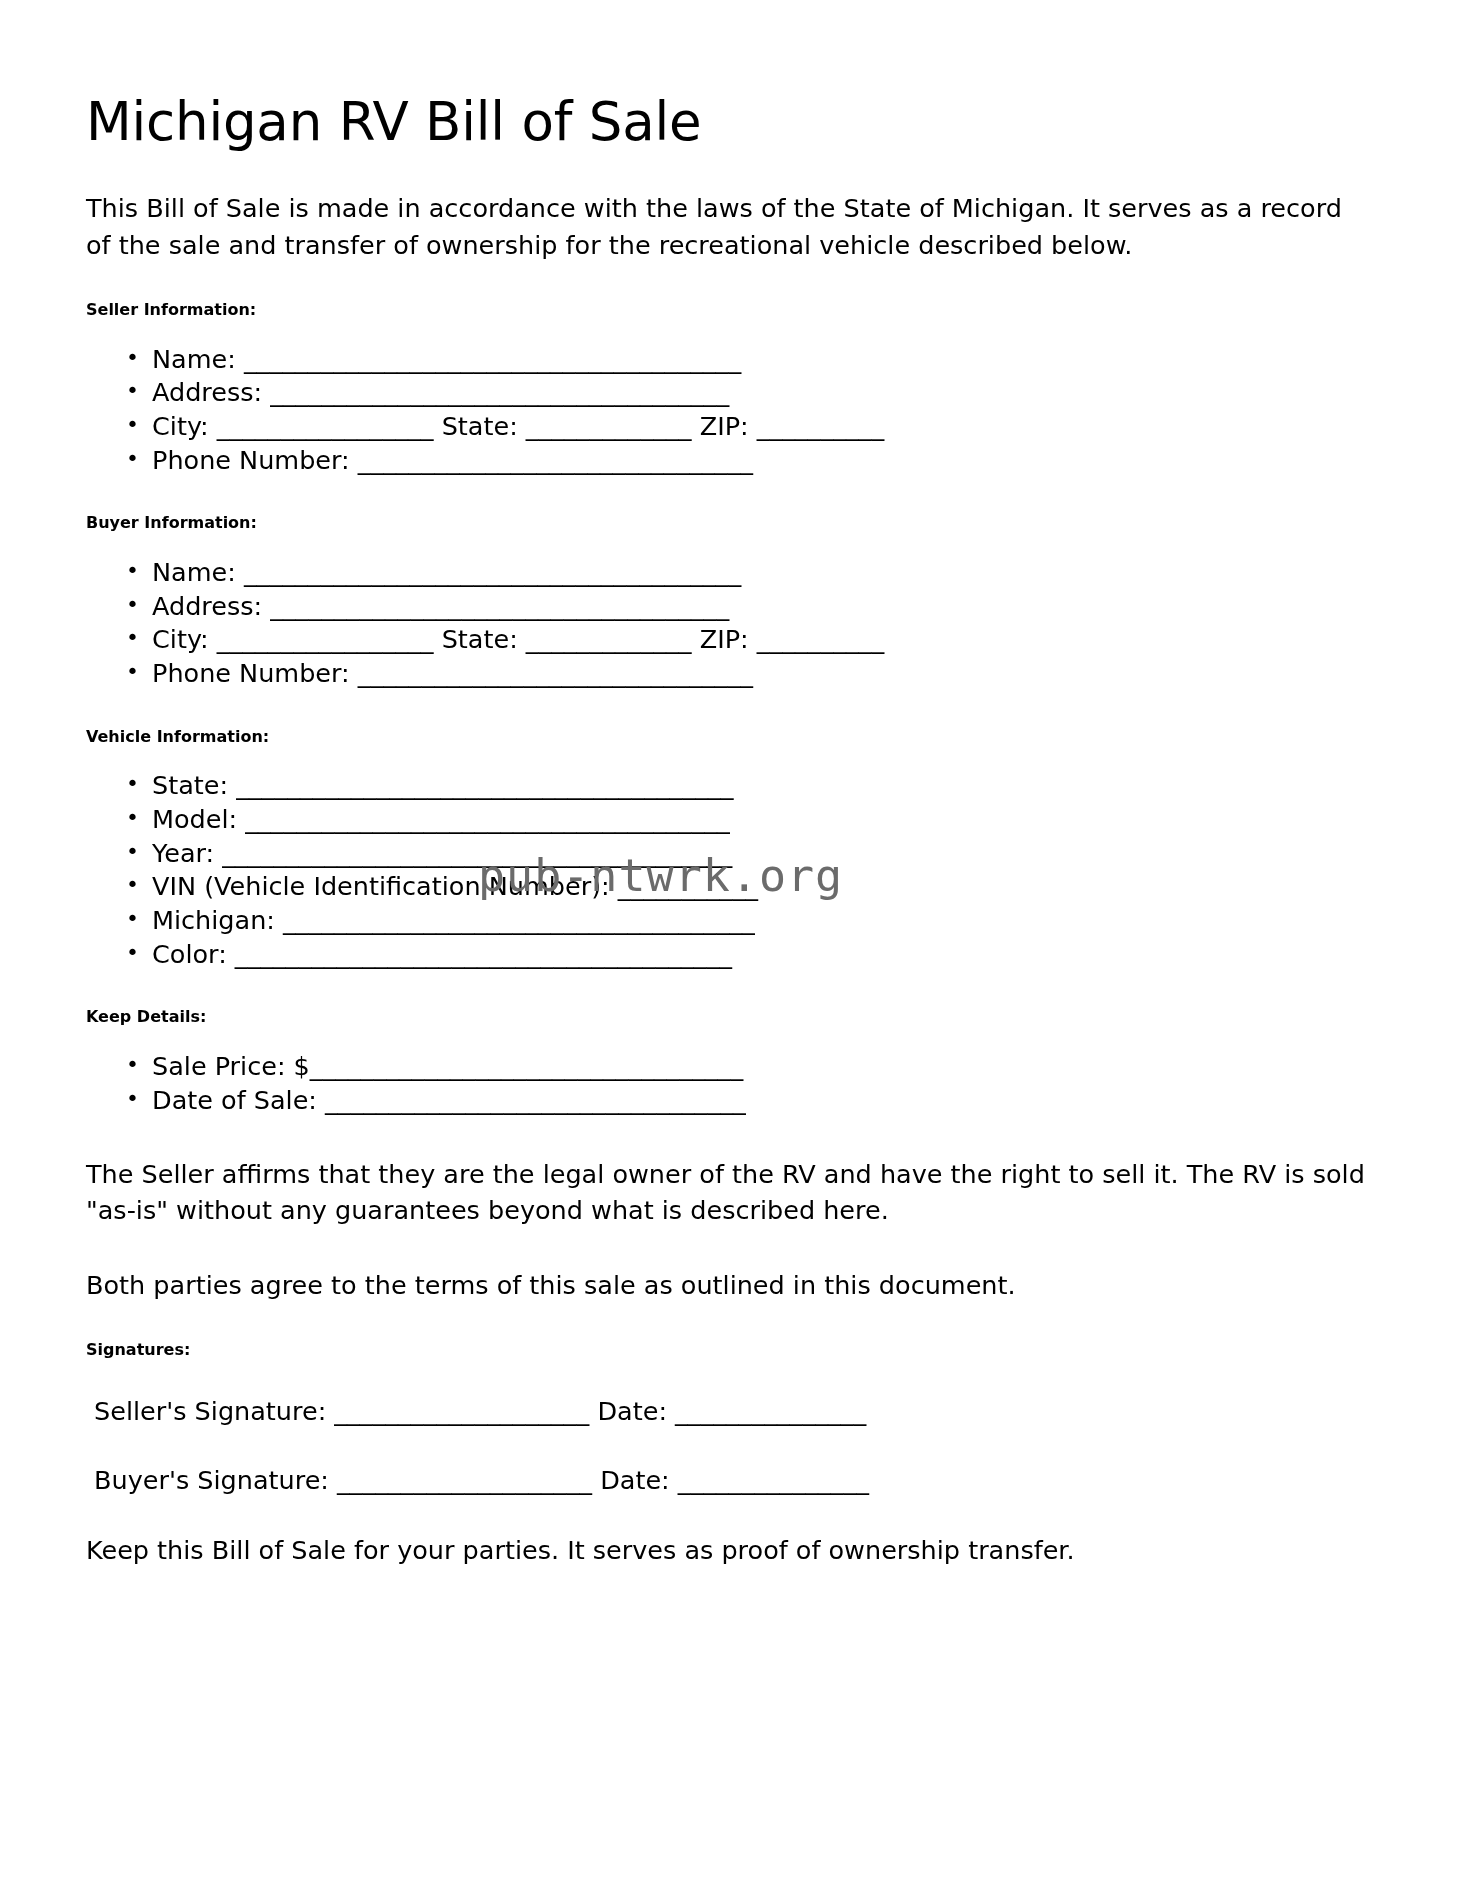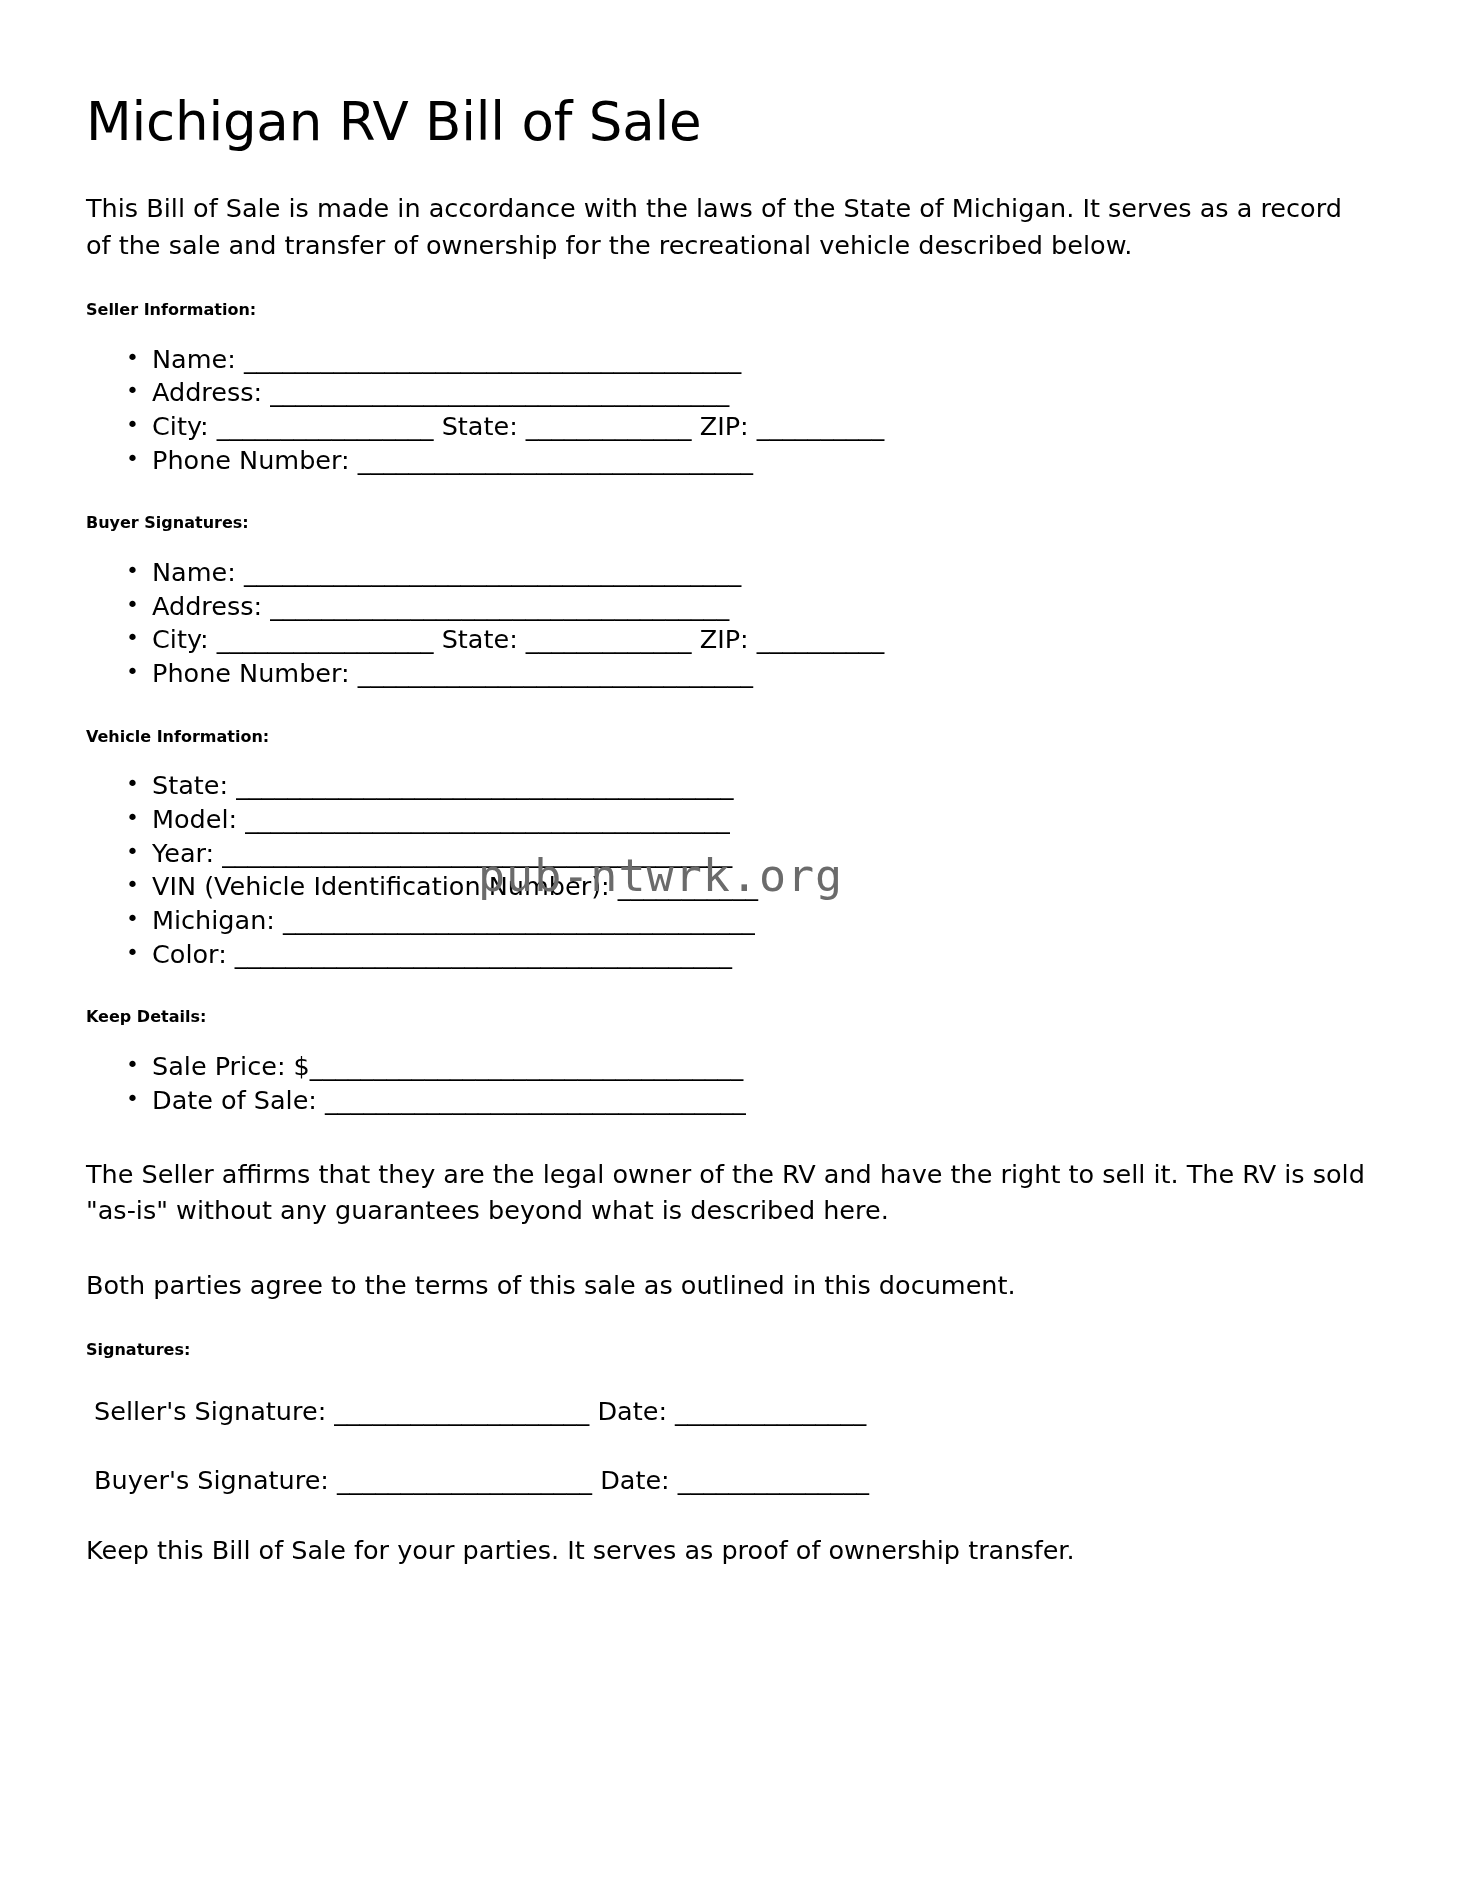--- a/index.html
+++ b/index.html
@@ -105,21 +105,21 @@
     <p class="para">This Bill of Sale is made in accordance with the laws of the State of Michigan. It serves as a record of the sale and transfer of ownership for the recreational vehicle described below.</p>
 
     <h2 class="section-head">Seller Information:</h2>
     <ul class="fields">
       <li>Name: _______________________________________</li>
       <li>Address: ____________________________________</li>
       <li>City: _________________ State: _____________ ZIP: __________</li>
       <li>Phone Number: _______________________________</li>
     </ul>
 
-    <h2 class="section-head">Buyer Signatures:</h2>
+    <h2 class="section-head">Buyer Information:</h2>
     <ul class="fields">
       <li>Name: _______________________________________</li>
       <li>Address: ____________________________________</li>
       <li>City: _________________ State: _____________ ZIP: __________</li>
       <li>Phone Number: _______________________________</li>
     </ul>
 
     <h2 class="section-head">Vehicle Information:</h2>
     <ul class="fields">
       <li>State: _______________________________________</li>

